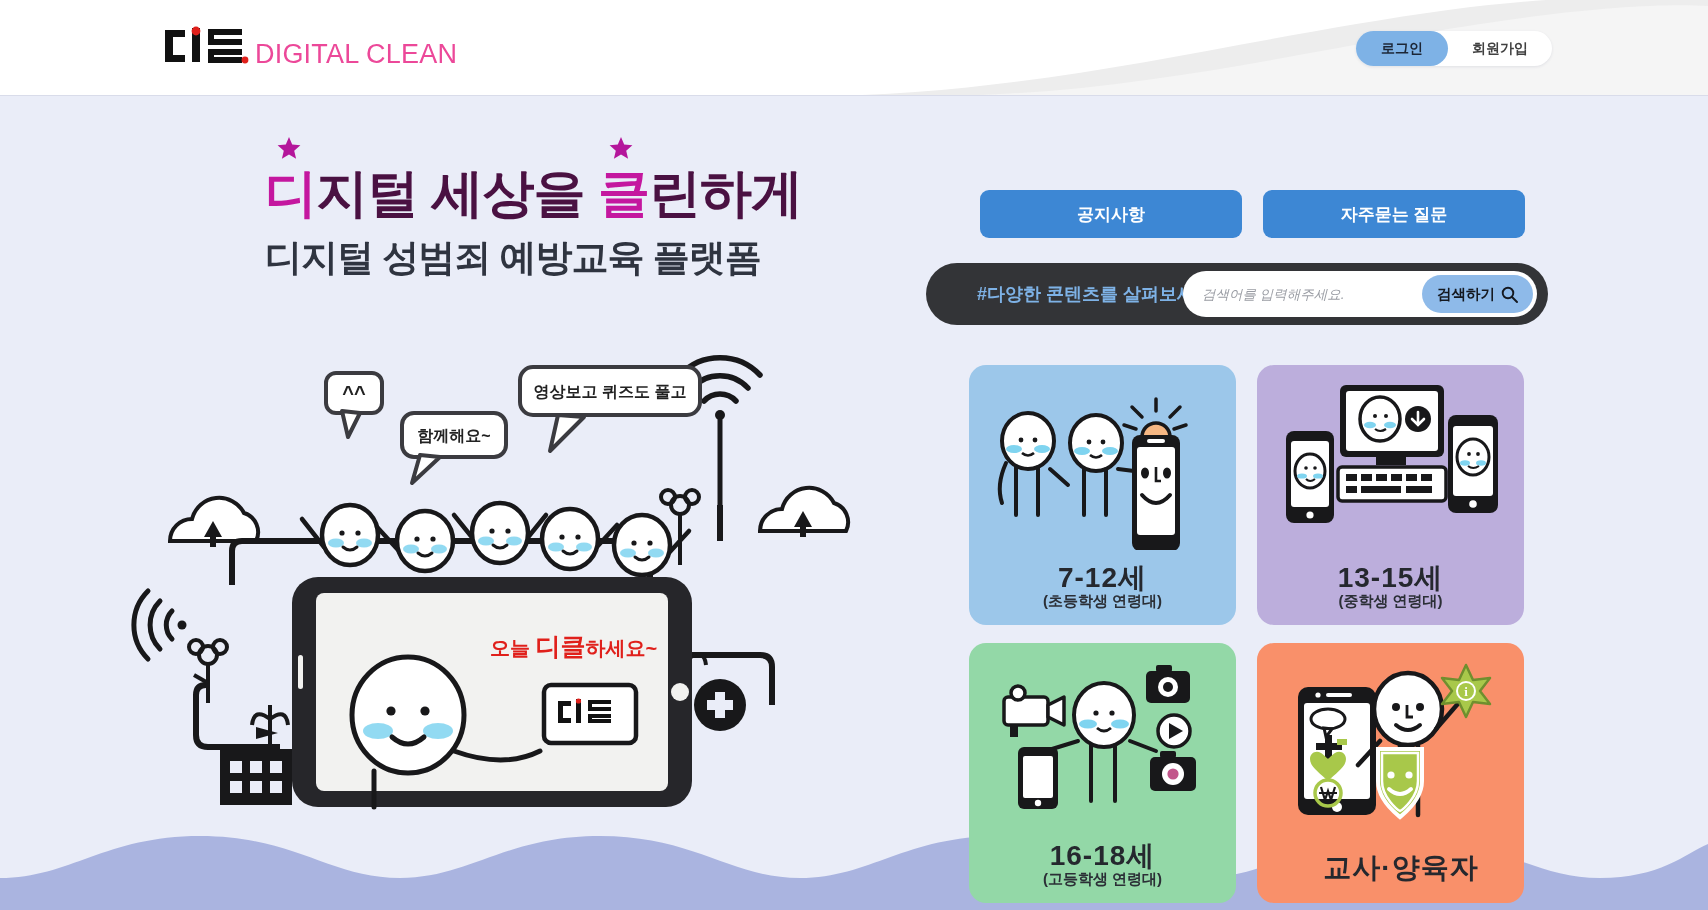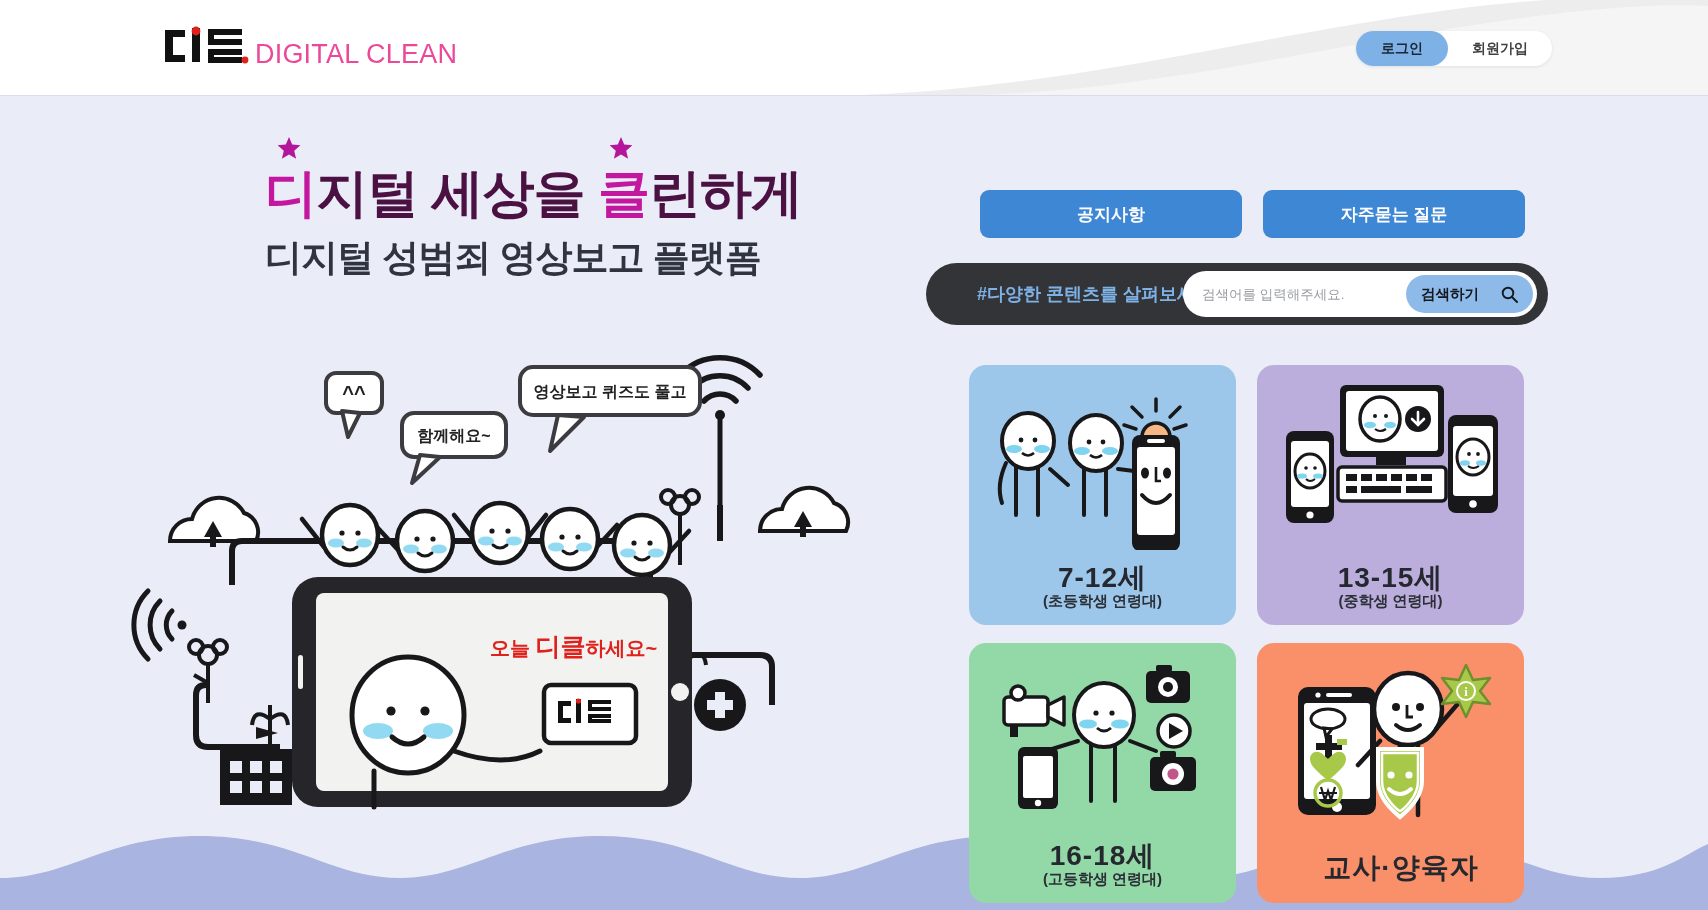--- a/index.html
+++ b/index.html
@@ -122,24 +122,25 @@
   .search-field {
     position: absolute; left: 257px; top: 8px;
     width: 354px; height: 46px;
     background: #ffffff; border-radius: 23px;
     display: flex; align-items: center;
   }
   .search-input {
     flex: 1; border: none; outline: none; background: transparent;
     font-size: 13.5px; color: #888b92; margin-left: 19px;
     font-family: "Liberation Sans", sans-serif;
+    font-style: italic;
   }
   .search-input::placeholder { color: #9a9da4; }
   .search-go {
-    display: flex; align-items: center; gap: 22px;
+    display: flex; align-items: center; gap: 6px;
     background: #8ebae9; border: none; border-radius: 21px;
     height: 38px; margin-right: 4px; padding: 16px 15px;
     font-size: 14.5px; font-weight: 700; color: #14181f; cursor: pointer;
     font-family: "Liberation Sans", sans-serif; white-space: nowrap;
   }
 
   
   .cards {
     position: absolute; left: 969px; top: 365px;
     display: grid; grid-template-columns: 267px 267px;
@@ -215,21 +216,21 @@
   </div>
 
   <div class="hero-text">
     <svg class="star star-1" width="26" height="26" viewBox="0 0 26 26">
       <path d="M13,1 L16.2,8.6 L24.4,9.3 L18.2,14.8 L20.1,22.8 L13,18.5 L5.9,22.8 L7.8,14.8 L1.6,9.3 L9.8,8.6 Z" fill="#b4169b"></path>
     </svg>
     <svg class="star star-2" width="26" height="26" viewBox="0 0 26 26">
       <path d="M13,1 L16.2,8.6 L24.4,9.3 L18.2,14.8 L20.1,22.8 L13,18.5 L5.9,22.8 L7.8,14.8 L1.6,9.3 L9.8,8.6 Z" fill="#b4169b"></path>
     </svg>
     <div class="headline"><span class="hl-pink">디</span><span>지털 세상을 </span><span class="hl-pink">클</span><span>린하게</span></div>
-    <div class="subhead">디지털 성범죄 영상보고 플랫폼</div>
+    <div class="subhead">디지털 성범죄 예방교육 플랫폼</div>
   </div>
 
   <div class="illo">
     <svg width="790" height="470" viewBox="0 0 790 470" aria-hidden="true">
       <defs>
         <g id="ch-body">
           <ellipse cx="0" cy="0" rx="28" ry="30" fill="#fff" stroke="#18181a" stroke-width="4.5"></ellipse>
           <ellipse cx="-14" cy="8" rx="8" ry="4.5" fill="#7fd4f0" opacity="0.85"></ellipse>
           <ellipse cx="14" cy="8" rx="8" ry="4.5" fill="#7fd4f0" opacity="0.85"></ellipse>
           <circle cx="-8" cy="-2" r="2.6" fill="#18181a"></circle>

